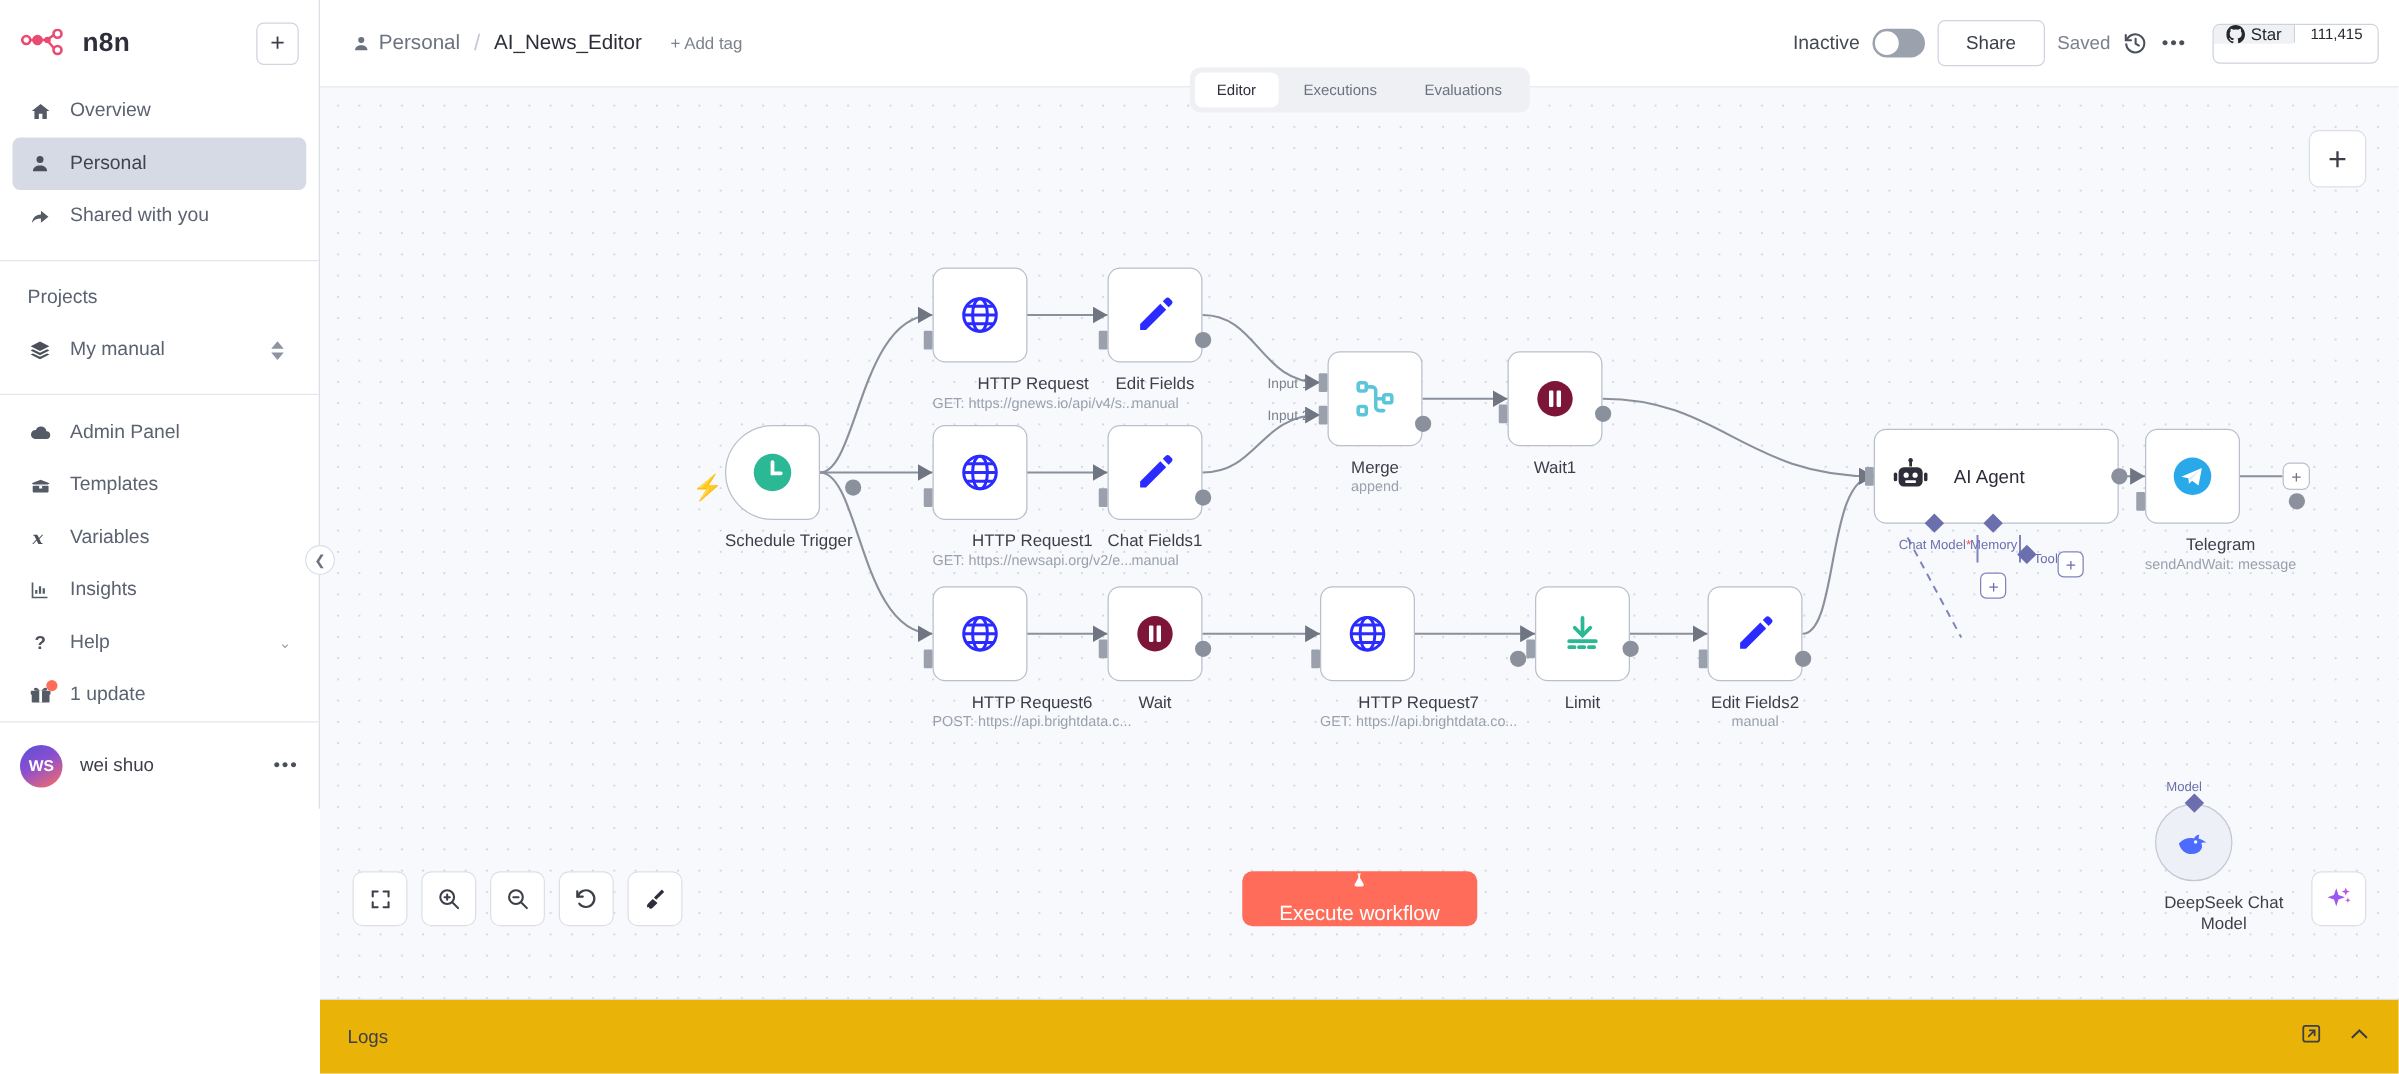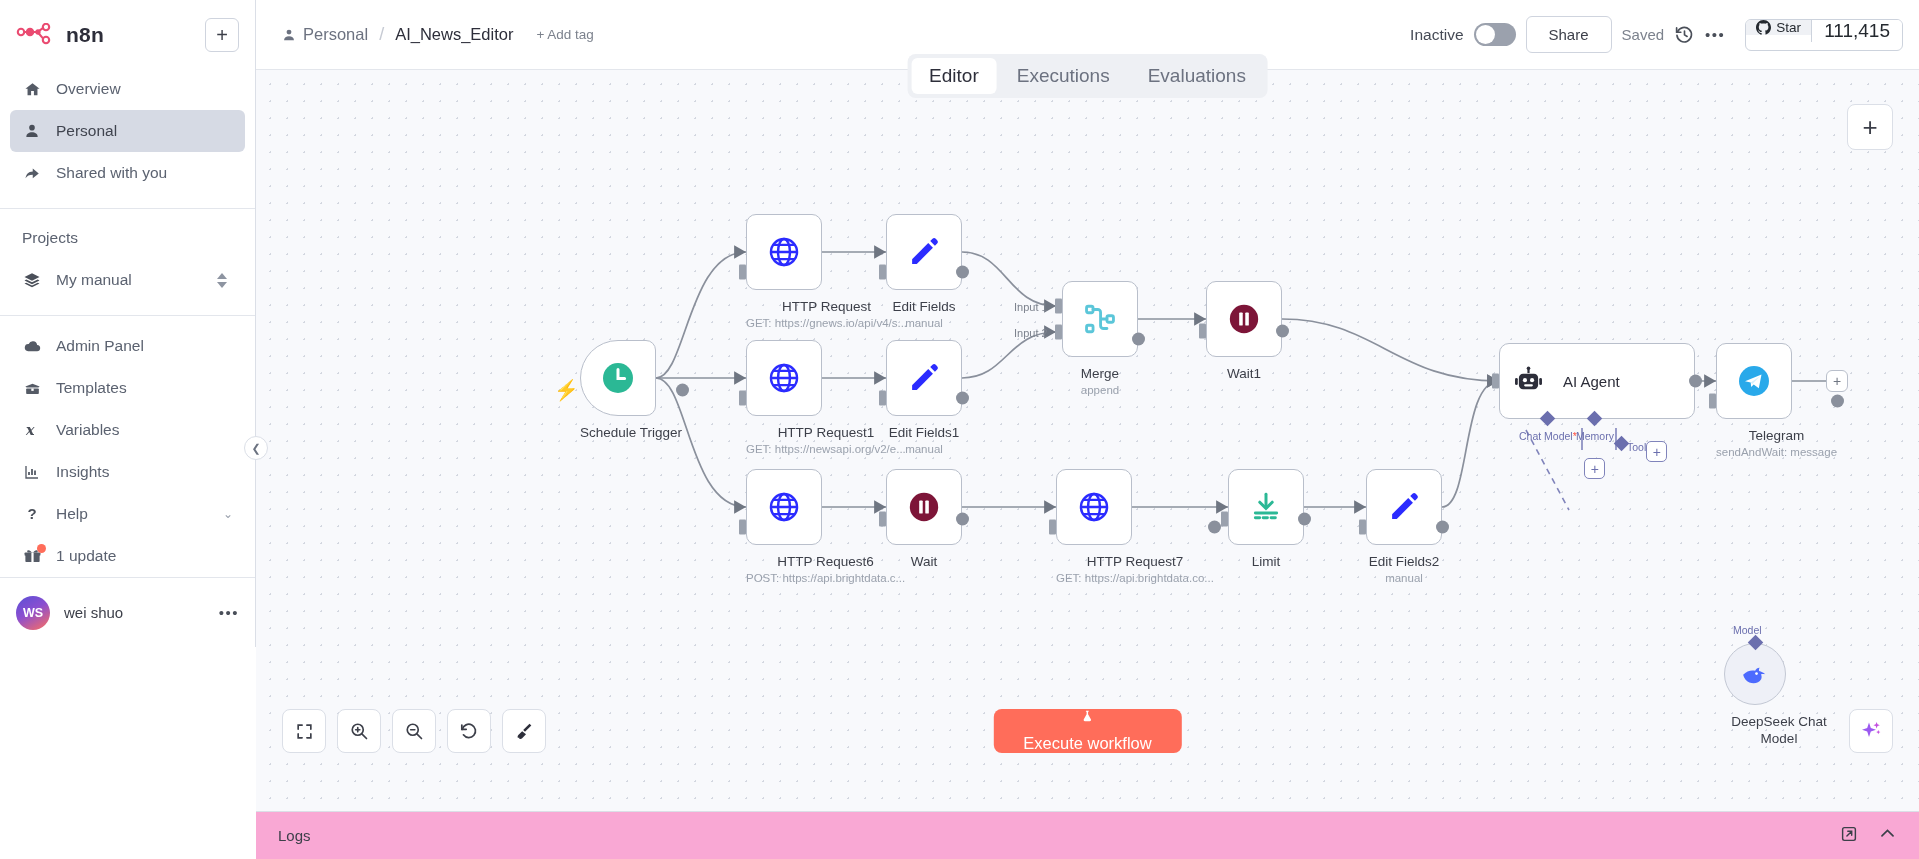--- a/index.html
+++ b/index.html
@@ -85,28 +85,28 @@
     border: 1px solid #cfd4de; border-radius: 6px; background: #fff;
     padding: 9px 22px; font-size: 15px; color: #3c3f49; cursor: pointer;
   }
   .saved-lbl { color: #7c828d; font-size: 15px; }
   .icon-btn { color: #4a4f59; cursor: pointer; display:flex; align-items:center; }
   .gh-star {
     display: flex; align-items: flex-start; border: 1px solid #cdd3dd; border-radius: 6px;
     overflow: hidden; margin-left: 10px; height: 32px;
   }
   .gh-left { background: #eff1f5; display: flex; align-items: center; gap: 5px; padding: 0 10px; font-size: 13.5px; color: #24292f; }
-  .gh-count { background: #fff; display: flex; align-items: center; padding: 0 12px; font-size: 19px; color: #24292f; border-left: 1px solid #cdd3dd; }
+  .gh-count { background: #fff; display: flex; align-items: center; padding: 0 12px; font-size: 12px; color: #24292f; border-left: 1px solid #cdd3dd; }
 
   
   .tabs {
     position: absolute; left: 50%; transform: translateX(-50%); top: 54px;
     background: #eef0f4; border-radius: 8px; padding: 4px; display: flex; gap: 2px; z-index: 35;
   }
-  .tab { padding: 7px 18px; border-radius: 6px; font-size: 19px; color: #6c7280; cursor: pointer; }
+  .tab { padding: 7px 18px; border-radius: 6px; font-size: 12px; color: #6c7280; cursor: pointer; }
   .tab.active { background: #fff; color: #2d2e3a; }
 
   
   .canvas {
     flex: 1; position: relative; overflow: hidden;
     background-color: #f8f9fc;
     background-image: radial-gradient(#d3d7e0 1px, transparent 1px);
     background-size: 17px 17px; background-position: 6px 6px;
   }
   .canvas-svg { position: absolute; inset: 0; width: 100%; height: 100%; }
@@ -164,21 +164,21 @@
     background: #ff6d5a; color: #fff; border: none; border-radius: 8px;
     padding: 0 30px; height: 44px; font-size: 16.5px; display: flex; align-items: center; gap: 11px;
     cursor: pointer; z-index: 14; font-family: "Liberation Sans", sans-serif; flex-direction: column;
   }
   .ai-btn {
     position: absolute; right: 26px; bottom: 58px; width: 44px; height: 44px;
     background: #fff; border: 1px solid #dbdfe7; border-radius: 8px;
     display: flex; align-items: center; justify-content: center; cursor: pointer; z-index: 14;
   }
   .logs-bar {
-    height: 48px; background: #f9a8d4; border-top: 1px solid #dbdfe7;
+    height: 60px; background: #eab308; border-top: 1px solid #dbdfe7;
     display: flex; align-items: center; padding: 0 22px; gap: 18px;
   }
   .logs-title { font-size: 15px; color: #3c3f49; }
   .logs-right { margin-left: auto; display: flex; align-items: center; gap: 20px; color: #3c3f49; }
 </style>
 </head>
 <body>
 
 <div class="app">
 
@@ -501,21 +501,21 @@
 
       <div class="node" style="left:630px; top:270px;">
         <div class="node-box">
           <span class="port-in"></span>
           <svg width="34" height="34" viewBox="0 0 24 24" fill="#2b2bff">
               <path d="M3.6 17.1 15 5.7l3.3 3.3L6.9 20.4H3.6z"></path>
               <path d="M16.4 4.3 18 2.7a1.6 1.6 0 0 1 2.3 0l1 1a1.6 1.6 0 0 1 0 2.3l-1.6 1.6z"></path>
             </svg>
           <span class="port-out"></span>
         </div>
-        <div class="node-label">Edit Fields1</div>
+        <div class="node-label">Chat Fields1</div>
         <div class="node-sub">manual</div>
       </div>
 
       <div class="node" style="left:490px; top:399px;">
         <div class="node-box">
           <span class="port-in"></span>
           <svg width="34" height="34" viewBox="0 0 24 24" fill="none" stroke="#2b2bff" stroke-width="1.7">
             <circle cx="12" cy="12" r="9.2"></circle>
               <ellipse cx="12" cy="12" rx="4.2" ry="9.2"></ellipse>
               <path d="M2.9 12h18.2M4.4 7h15.2M4.4 17h15.2"></path>

